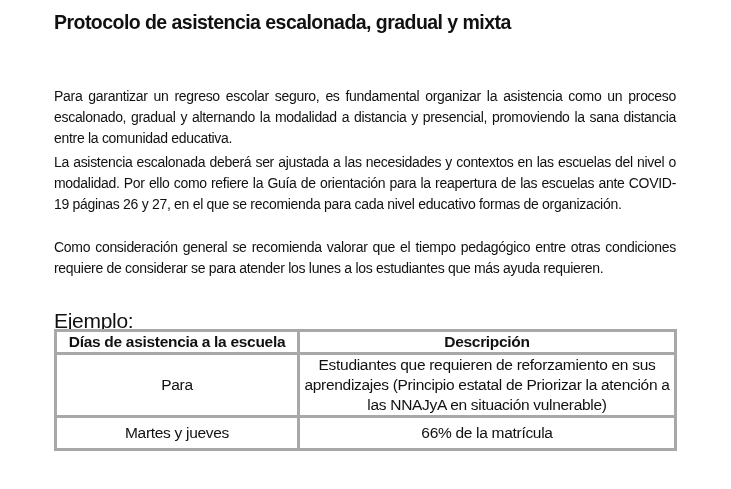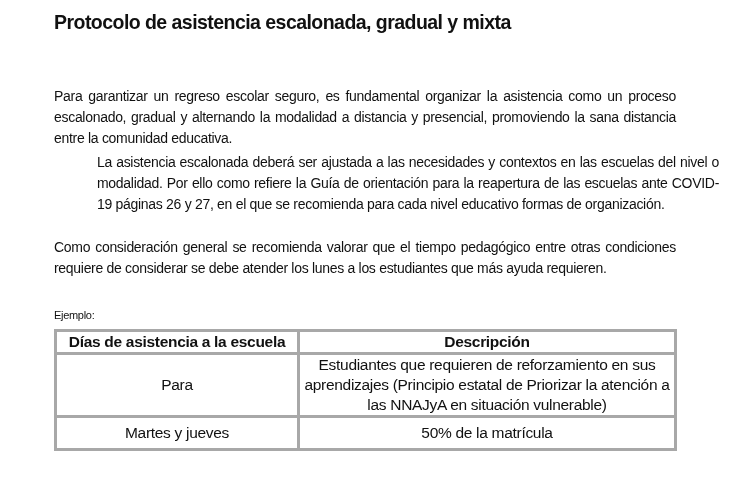--- a/index.html
+++ b/index.html
@@ -3,51 +3,51 @@
 <meta charset="utf-8">
 <style>
   html, body { margin:0; padding:0; background:#ffffff; }
   body { width:731px; height:489px; position:relative; overflow:hidden;
          font-family:"Liberation Sans Narrow","Liberation Sans", sans-serif; color:#111; }
   .title { position:absolute; left:54px; top:10px; font-size:21px; font-weight:bold;
            letter-spacing:-0.6px; transform:scaleX(0.93); transform-origin:left top; white-space:nowrap; }
   .para { position:absolute; left:54px; width:622px; font-size:14px; line-height:21px;
           text-align:justify; letter-spacing:-0.3px; margin:0; }
   .p1 { top:86px; }
-  .p2 { top:152px;margin-left:43px; }
+  .p2 { top:152px; }
   .p3 { top:237px; }
-  .ejemplo { position:absolute; left:54px; top:309px; font-size:11px; letter-spacing:-0.3px; }
+  .ejemplo { position:absolute; left:54px; top:309px; font-size:21px; letter-spacing:-0.3px; }
   table.tbl { position:absolute; left:54px; top:329px; width:623px; border-collapse:collapse;
               font-size:15.5px; letter-spacing:-0.3px; }
   table.tbl td, table.tbl th { border:3px solid #a8a8a8; text-align:center; padding:0 4px; line-height:20px; }
   table.tbl th { height:20px; font-weight:bold;text-align:center; }
   .c1 { width:232px; }
   .r-lunes td { height:58px; }
   .r-mj td { height:30px; }
   .r-mv td { height:29px; }
 </style>
 </head>
 <body>
 
 <div class="title">Protocolo de asistencia escalonada, gradual y mixta</div>
 
 <p class="para p1">Para garantizar un regreso escolar seguro, es fundamental organizar la asistencia como un proceso escalonado, gradual y alternando la modalidad a distancia y presencial, promoviendo la sana distancia entre la comunidad educativa.</p>
 <p class="para p2">La asistencia escalonada deberá ser ajustada a las necesidades y contextos en las escuelas del nivel o modalidad. Por ello como refiere la Guía de orientación para la reapertura de las escuelas ante COVID-19 páginas 26 y 27, en el que se recomienda para cada nivel educativo formas de organización.</p>
-<p class="para p3">Como consideración general se recomienda valorar que el tiempo pedagógico entre otras condiciones requiere de considerar se debe atender los lunes a los estudiantes que más ayuda requieren.</p>
+<p class="para p3">Como consideración general se recomienda valorar que el tiempo pedagógico entre otras condiciones requiere de considerar se para atender los lunes a los estudiantes que más ayuda requieren.</p>
 
 <div class="ejemplo">Ejemplo:</div>
 
 <table class="tbl">
   <tbody>
       <tr>
     <th class="c1">Días de asistencia a la escuela</th>
     <th>Descripción</th>
   </tr>
   <tr class="r-lunes">
     <td>Para</td>
     <td>Estudiantes que requieren de reforzamiento en sus aprendizajes (Principio estatal de Priorizar la atención a las NNAJyA en situación vulnerable)</td>
   </tr>
   <tr class="r-mj">
     <td>Martes y jueves</td>
-    <td>50% de la matrícula</td>
+    <td>66% de la matrícula</td>
   </tr>
 </tbody>
   </table>
 
 </body></html>

